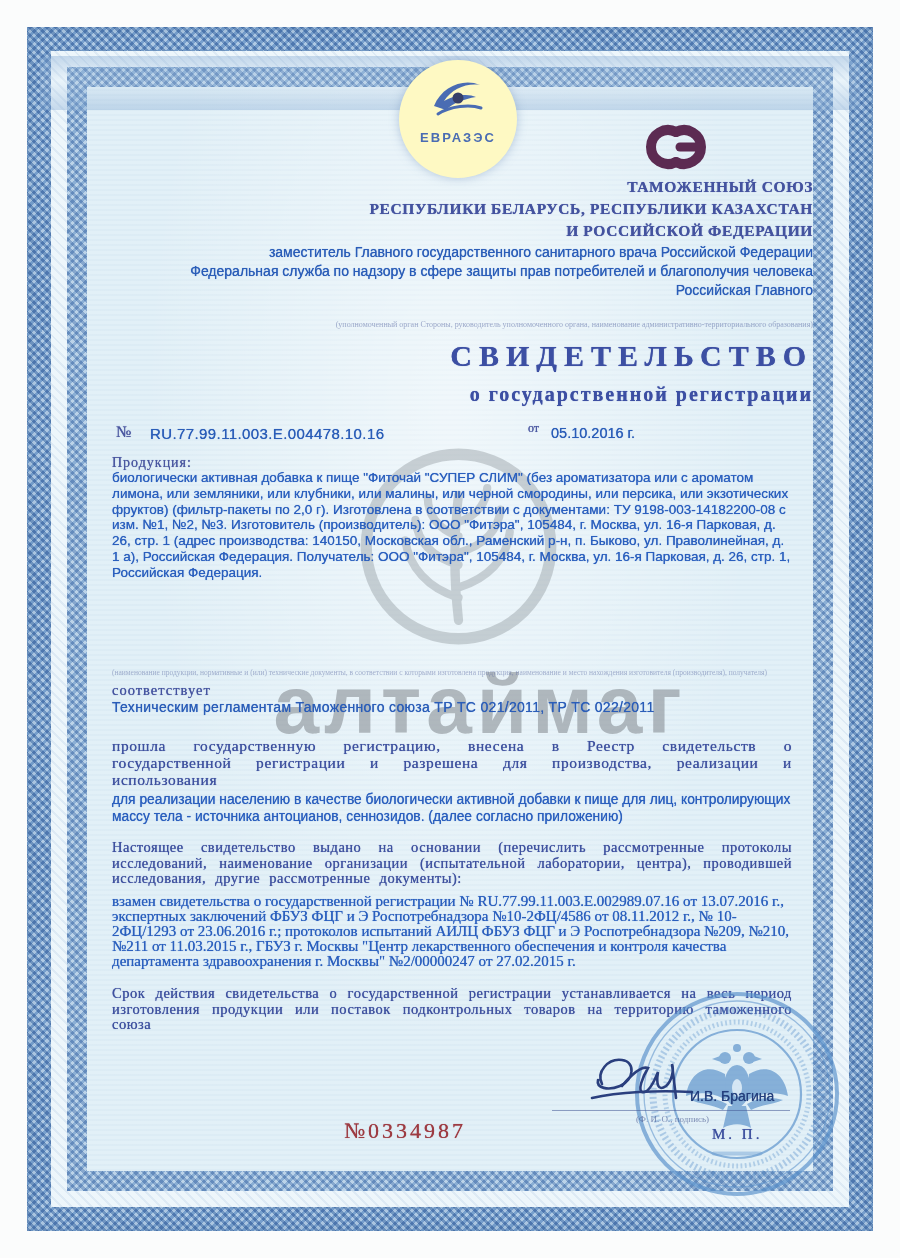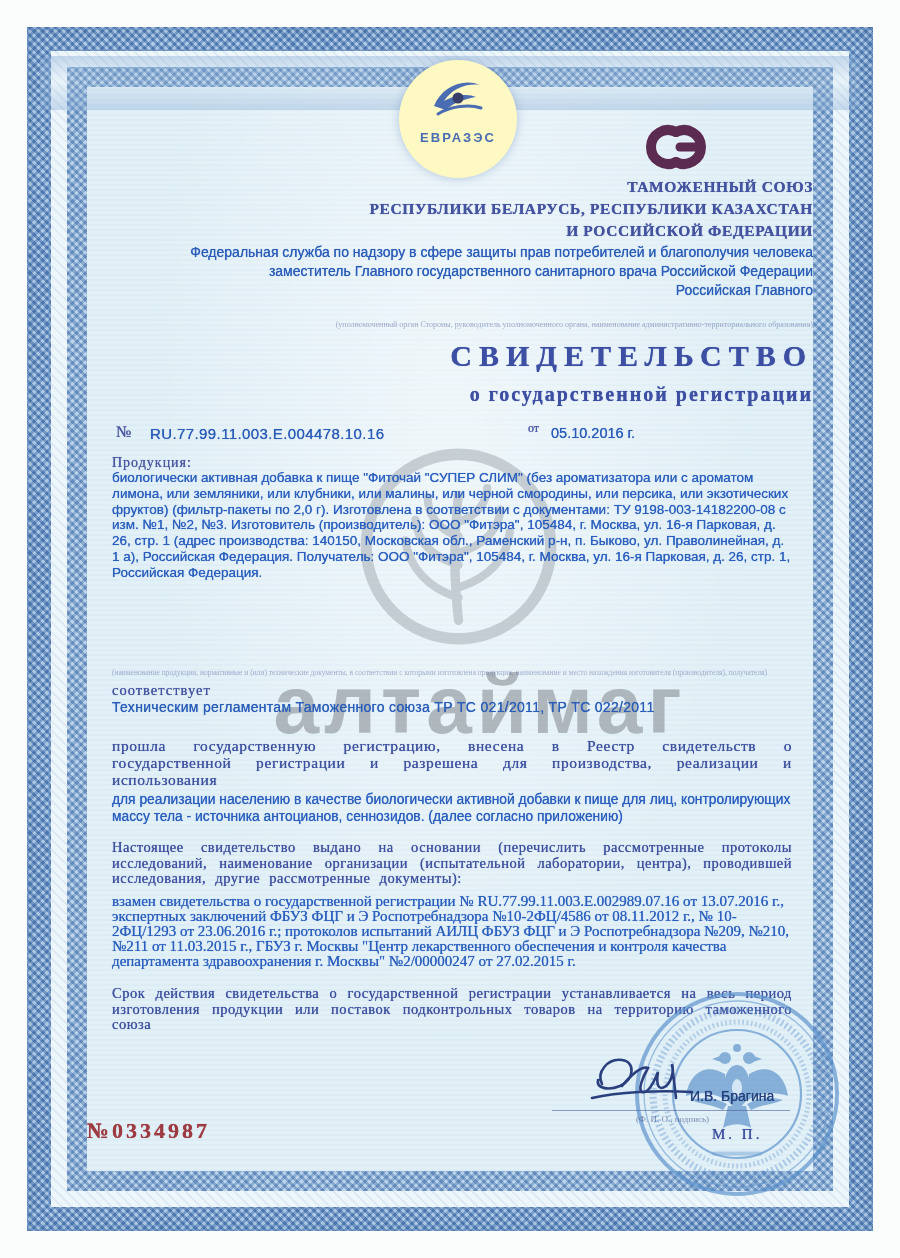--- a/index.html
+++ b/index.html
@@ -54,21 +54,21 @@
   .basis-intro{left:112px;top:840px;width:680px;color:#3e519f;font-size:14.5px;line-height:15.6px;
     text-align:justify;word-spacing:5px;letter-spacing:.5px;}
   .basis-text{left:112px;top:894px;width:684px;color:#2a5fbe;font-size:15px;line-height:14.9px;font-family:Liberation Serif, serif;}
   .validity{left:112px;top:986px;width:680px;color:#3e519f;font-size:14.5px;line-height:15.6px;
     text-align:justify;word-spacing:5px;letter-spacing:.5px;}
   .sig-note{left:112px;top:1062px;width:400px;color:#3e519f;font-size:13.5px;line-height:17px;
     text-align:justify;word-spacing:4px;letter-spacing:.4px;}
   .bragina{left:690px;top:1088px;color:#24407e;font-size:14px;}
   .sig-line{left:552px;top:1110px;width:238px;border-bottom:1px solid rgba(70,90,150,.55);}
   .sig-cap{left:575px;top:1114px;width:195px;text-align:center;font-size:9px;color:rgba(80,95,150,.7);}
-  .serial{left:87px;top:1118px;width:636px;text-align:left;color:#9d3b42;font-weight:bold;
+  .serial{left:87px;top:1118px;width:636px;text-align:center;color:#9d3b42;font-weight:normal;
     font-size:22px;letter-spacing:3px;}
   .mp{left:712px;top:1126px;color:#3e519f;font-size:15px;letter-spacing:3px;}
   
   .eurasec{left:399px;top:60px;width:118px;height:118px;border-radius:50%;background:#fef9c3;
     box-shadow:0 0 10px rgba(120,150,190,.5);text-align:center;}
   .eurasec-label{margin-top:4px;color:#4a6cb3;font-weight:bold;font-size:13px;letter-spacing:2px;}
   .se{left:636px;top:118px;width:80px;height:60px;}
   .wm-logo{left:356px;top:444px;width:205px;height:205px;opacity:.33;}
   .wm-brand{left:240px;top:664px;width:480px;text-align:center;font-weight:bold;font-size:82px;
     line-height:1;color:rgba(122,128,134,.52);letter-spacing:5px;}
@@ -120,22 +120,22 @@
       <path d="M44,29 L62,29" stroke-width="9"></path>
     </svg>
   </div>
 
   <div class="hdr-union abs serif center soft">
     <div>ТАМОЖЕННЫЙ СОЮЗ</div>
     <div>РЕСПУБЛИКИ БЕЛАРУСЬ, РЕСПУБЛИКИ КАЗАХСТАН</div>
     <div>И РОССИЙСКОЙ ФЕДЕРАЦИИ</div>
   </div>
   <div class="hdr-auth abs sans center soft">
+    <div>заместитель Главного государственного санитарного врача Российской Федерации</div>
     <div>Федеральная служба по надзору в сфере защиты прав потребителей и благополучия человека</div>
-    <div>заместитель Главного государственного санитарного врача Российской Федерации</div>
     <div>Российская Главного</div>
   </div>
   <div class="cap1 abs serif center">(уполномоченный орган Стороны, руководитель уполномоченного органа, наименование административно-территориального образования)</div>
 
   <div class="title abs serif center soft">СВИДЕТЕЛЬСТВО</div>
   <div class="subtitle abs serif center soft">о государственной регистрации</div>
 
   <div class="no-sign abs serif soft">№</div>
   <div class="no-val abs sans soft">RU.77.99.11.003.E.004478.10.16</div>
   <div class="ot abs serif soft">от</div>

